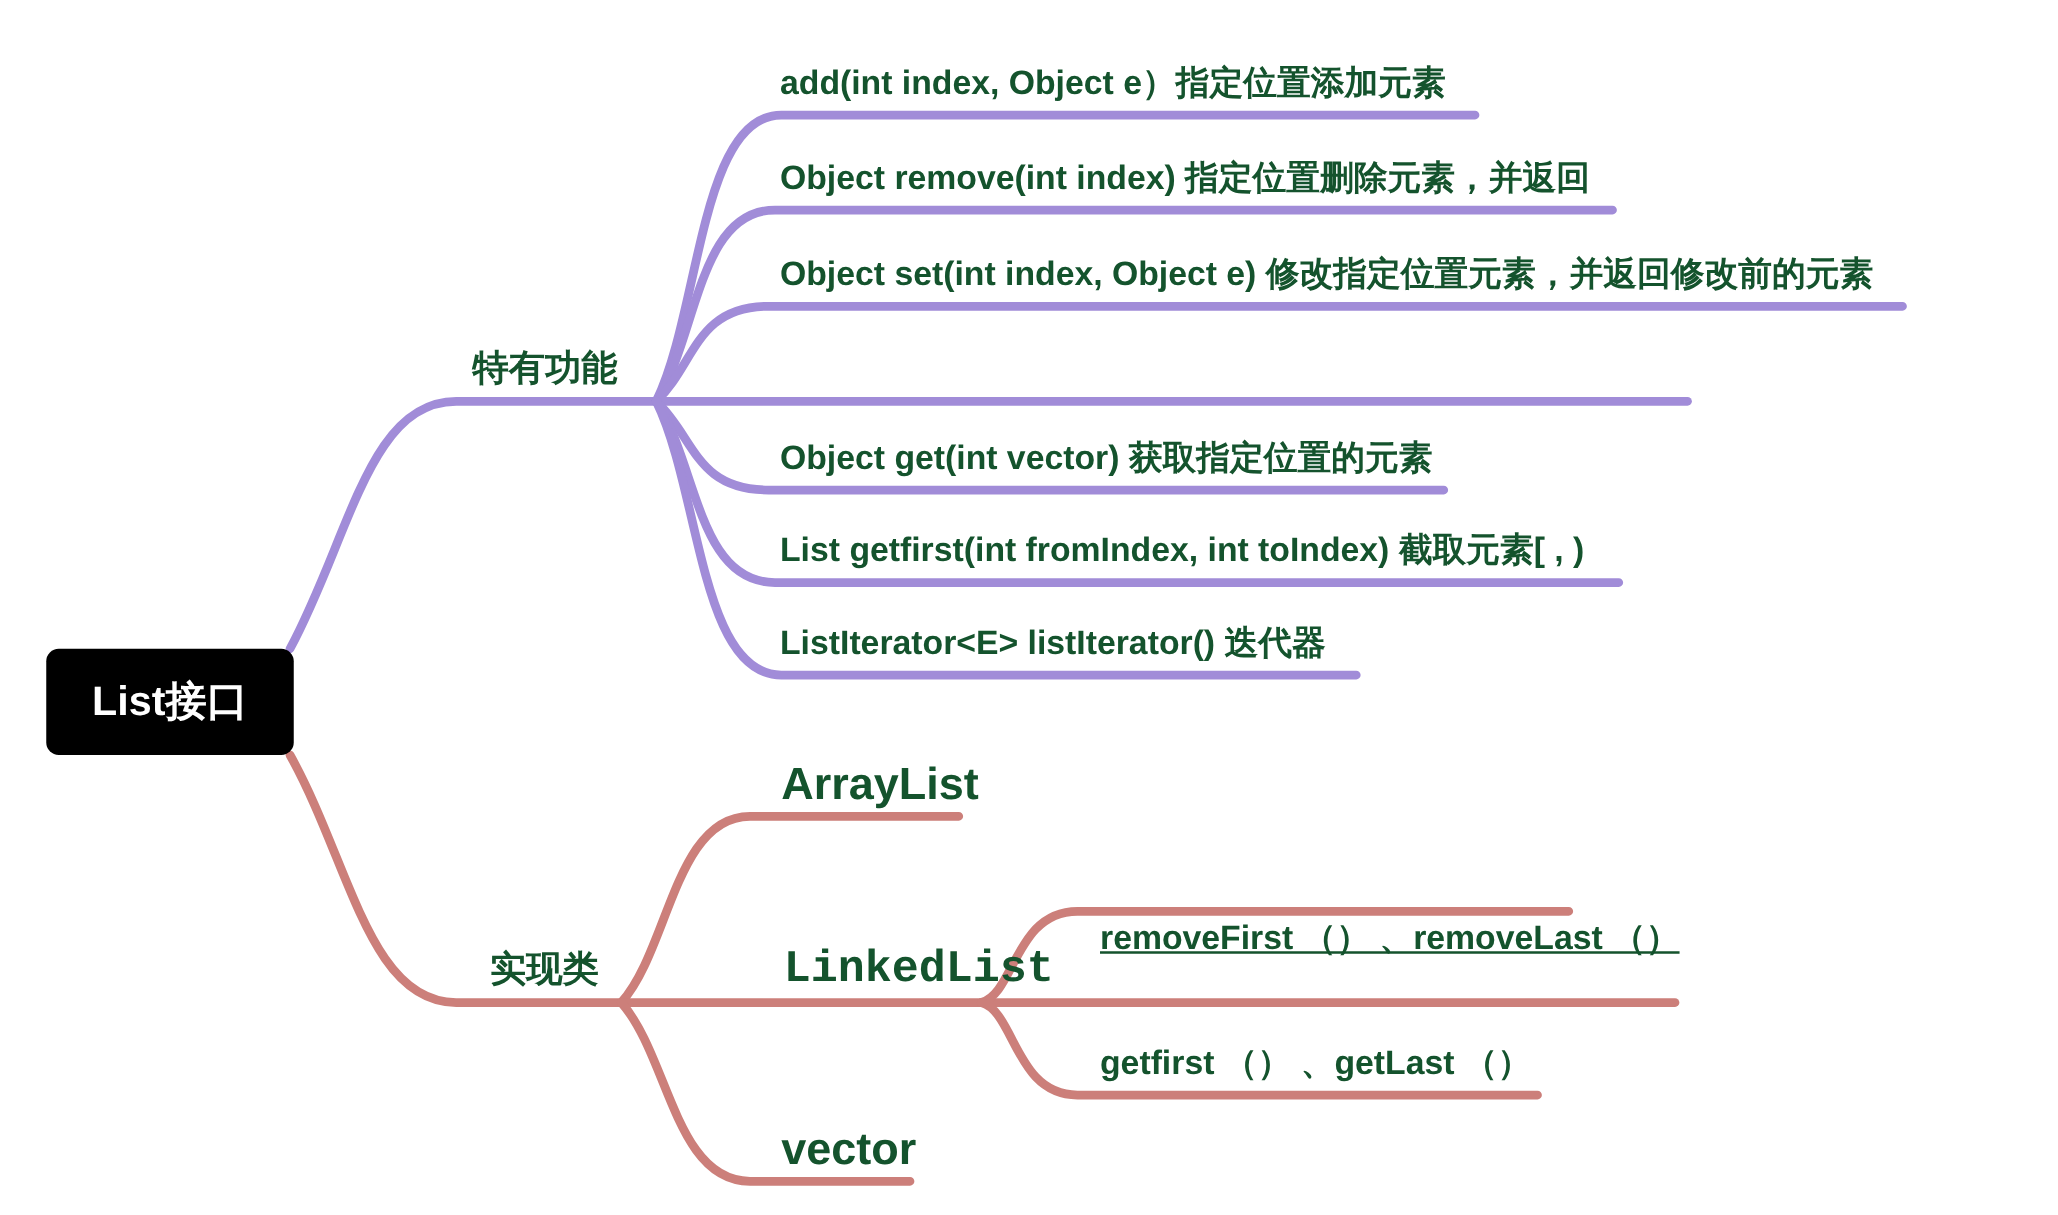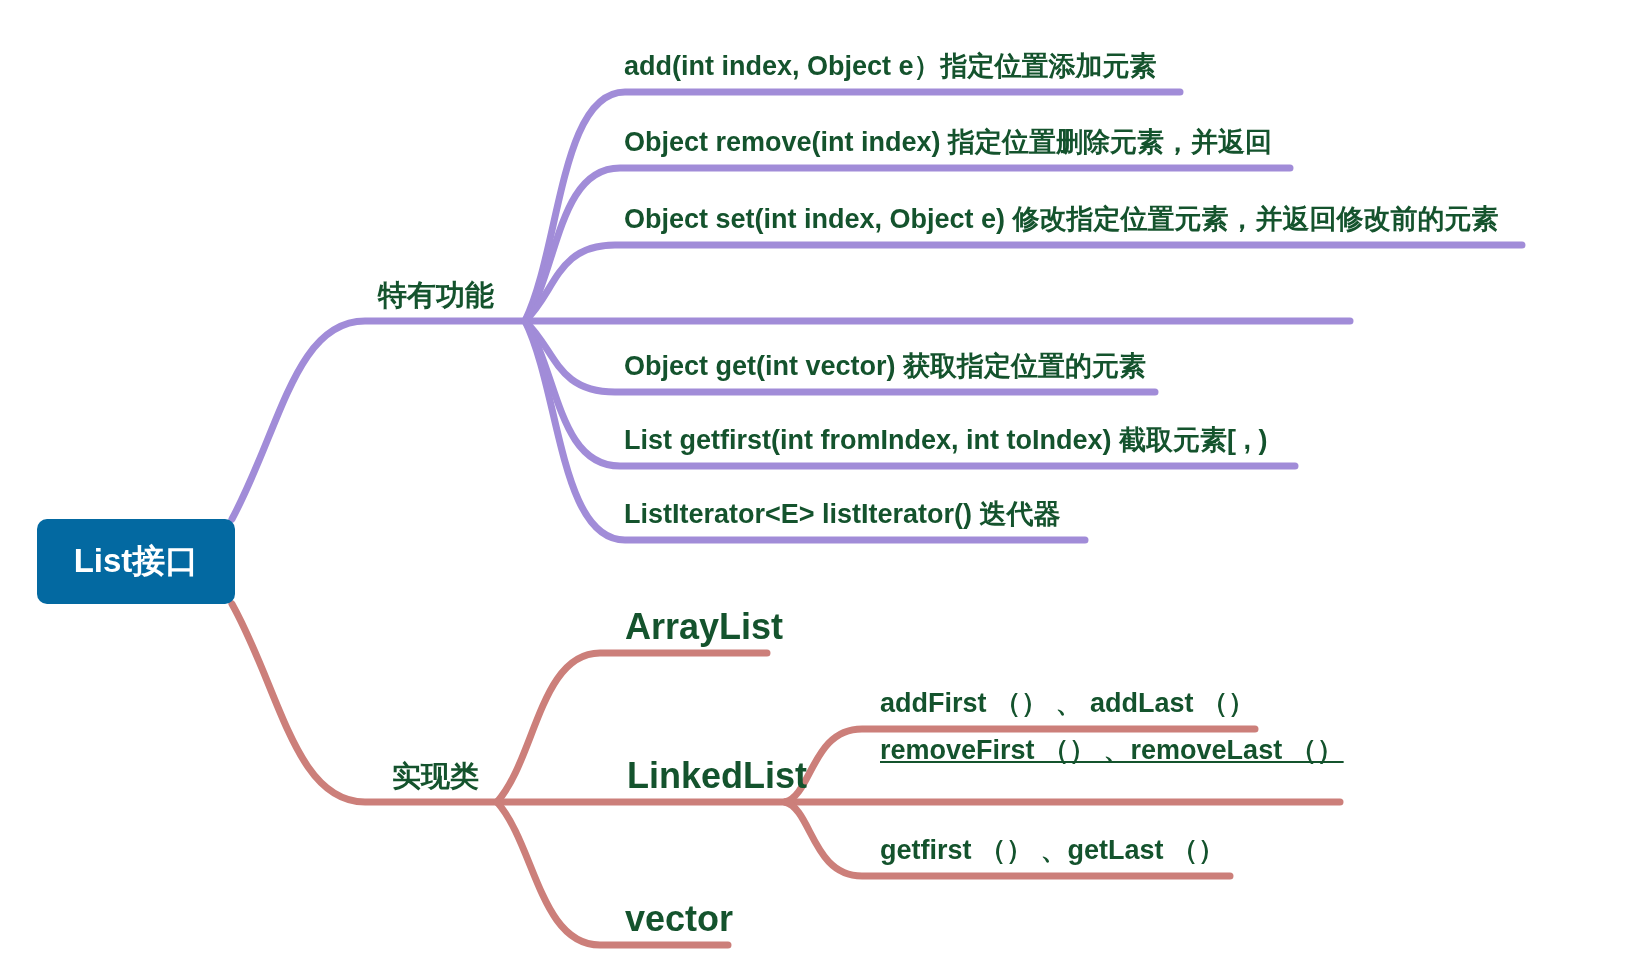--- a/index.html
+++ b/index.html
@@ -22,21 +22,21 @@
   }
   .method{font-size:27px;}
   .branch{font-size:29px;}
   .impl{font-size:36px;}
   .sub{font-size:27px;}
   #root-node{
     position:absolute;
     z-index:2;
     left:37px;top:519px;
     width:198px;height:85px;
-    background:#0369a1;
+    background:#000000;
     border-radius:10px;
     display:flex;align-items:center;justify-content:center;
     color:#ffffff;
     font-size:33px;font-weight:700;
   }
 </style>
 </head>
 <body>
 
 <div id="canvas">
@@ -67,20 +67,19 @@
   <div class="label method" style="left:624px;top:48px;">add(int index, Object e）指定位置添加元素</div>
   <div class="label method" style="left:624px;top:124px;">Object remove(int index) 指定位置删除元素，并返回</div>
   <div class="label method" style="left:624px;top:201px;">Object set(int index, Object e) 修改指定位置元素，并返回修改前的元素</div>
   <div class="label method" style="left:624px;top:348px;">Object get(int vector) 获取指定位置的元素</div>
   <div class="label method" style="left:624px;top:422px;">List getfirst(int fromIndex, int toIndex) 截取元素[ , )</div>
   <div class="label method" style="left:624px;top:496px;">ListIterator&lt;E&gt; listIterator() 迭代器</div>
 
   <div class="label branch" style="left:392px;top:758px;">实现类</div>
 
   <div class="label impl" style="left:625px;top:609px;">ArrayList</div>
-  <div class="label impl" style="left:627px;top:758px;">LinkedList</div>
+  <div class="label impl" style="left:627px;top:758px;font-family:Liberation Mono, monospace;">LinkedList</div>
   <div class="label impl" style="left:625px;top:901px;">vector</div>
 
-  <div class="label sub" style="left:880px;top:685px;">addFirst （） 、 addLast （）</div>
   <div class="label sub" style="left:880px;top:732px;text-decoration:underline;">removeFirst （） 、removeLast （）</div>
   <div class="label sub" style="left:880px;top:832px;">getfirst （） 、getLast （）</div>
 
 </div>
 
 </body></html>

